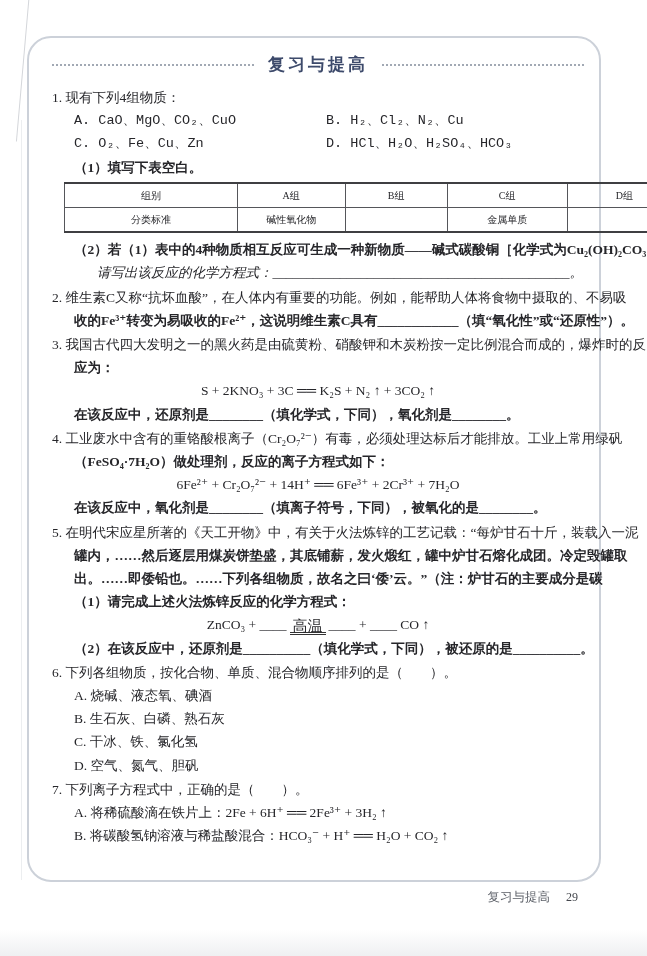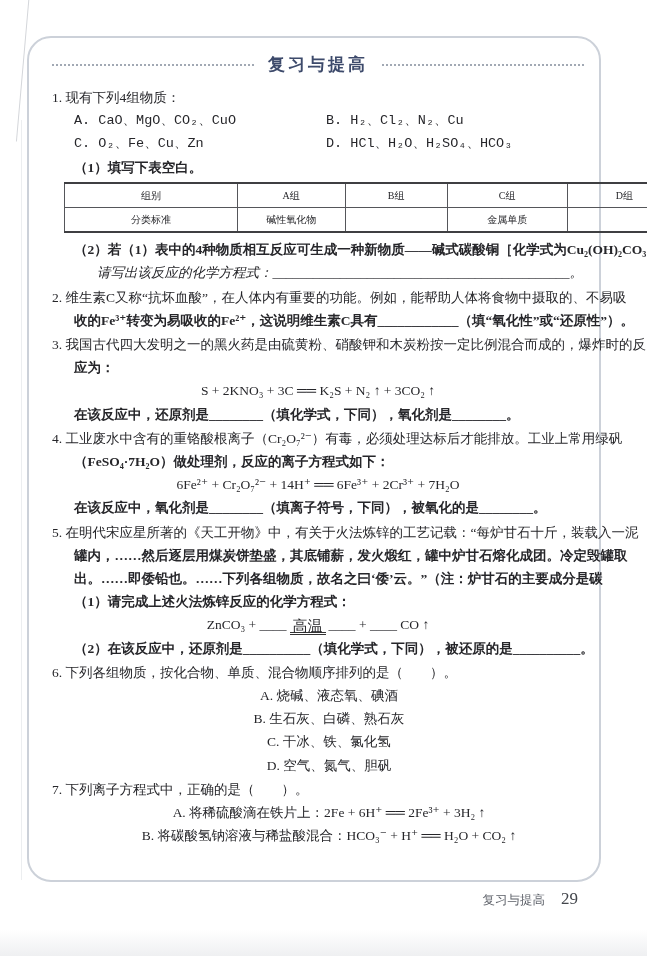--- a/index.html
+++ b/index.html
@@ -30,42 +30,42 @@
   .sec-header{display:flex;align-items:center;height:26px;margin:2px 0 8px 0;}
   .dots{flex:1;height:0;border-top:2px dotted #a2a9b4;}
   .sec-title{
     font-family:"Liberation Sans","DejaVu Sans",sans-serif;
     font-weight:bold;font-size:17px;color:#3d4a6b;letter-spacing:3px;
     margin:0 14px;white-space:nowrap;
   }
   .q{margin:0 0 1px 0;}
   .ln{white-space:nowrap;}
   .cont{padding-left:22px;font-weight:bold;}
-  .opt{padding-left:22px;text-align:center;}
+  .opt{padding-left:22px;}
   .opt-grid{display:grid;grid-template-columns:252px 1fr;padding-left:22px;font-family:Liberation Mono, monospace;}
   .eq{text-align:center;white-space:nowrap;}
   
   table.cls{
     border-collapse:collapse;width:618px;margin:3px 0 5px 12px;
     font-size:10px;table-layout:fixed;
     border-top:2px solid #3f3f42;border-bottom:2px solid #3f3f42;
   }
   table.cls td,table.cls th{
     border:1px solid #55565a;height:23px;text-align:center;
     font-weight:normal;padding:0 2px;overflow:hidden;white-space:nowrap;
   }
   col.c0{width:28%;}col.c1{width:17.5%;}col.c2{width:16.5%;}col.c3{width:19.5%;}col.c4{width:18.5%;}
   
   .eq-cond{display:inline-block;vertical-align:-2px;text-align:center;margin:0 3px;}
   .eq-cond .cond-text{display:block;font-size:15px;line-height:10px;color:#26262a;}
   .eq-cond .cond-line{display:block;border-top:3px double #333;height:0;width:36px;margin-top:1px;}
   
   .footer{position:absolute;right:69px;top:889px;white-space:nowrap;
     font-size:12.5px;color:#5a5e66;}
-  .footer .pg{font-size:17px;color:#43464c;margin-left:16px;margin-top:40px;}
+  .footer .pg{font-size:12px;color:#43464c;margin-left:16px;margin-top:40px;}
 </style>
 </head>
 <body>
 
 <div class="crease"></div>
 <div class="crease2"></div>
 
 <div class="page-box">
   <div class="content">
 

